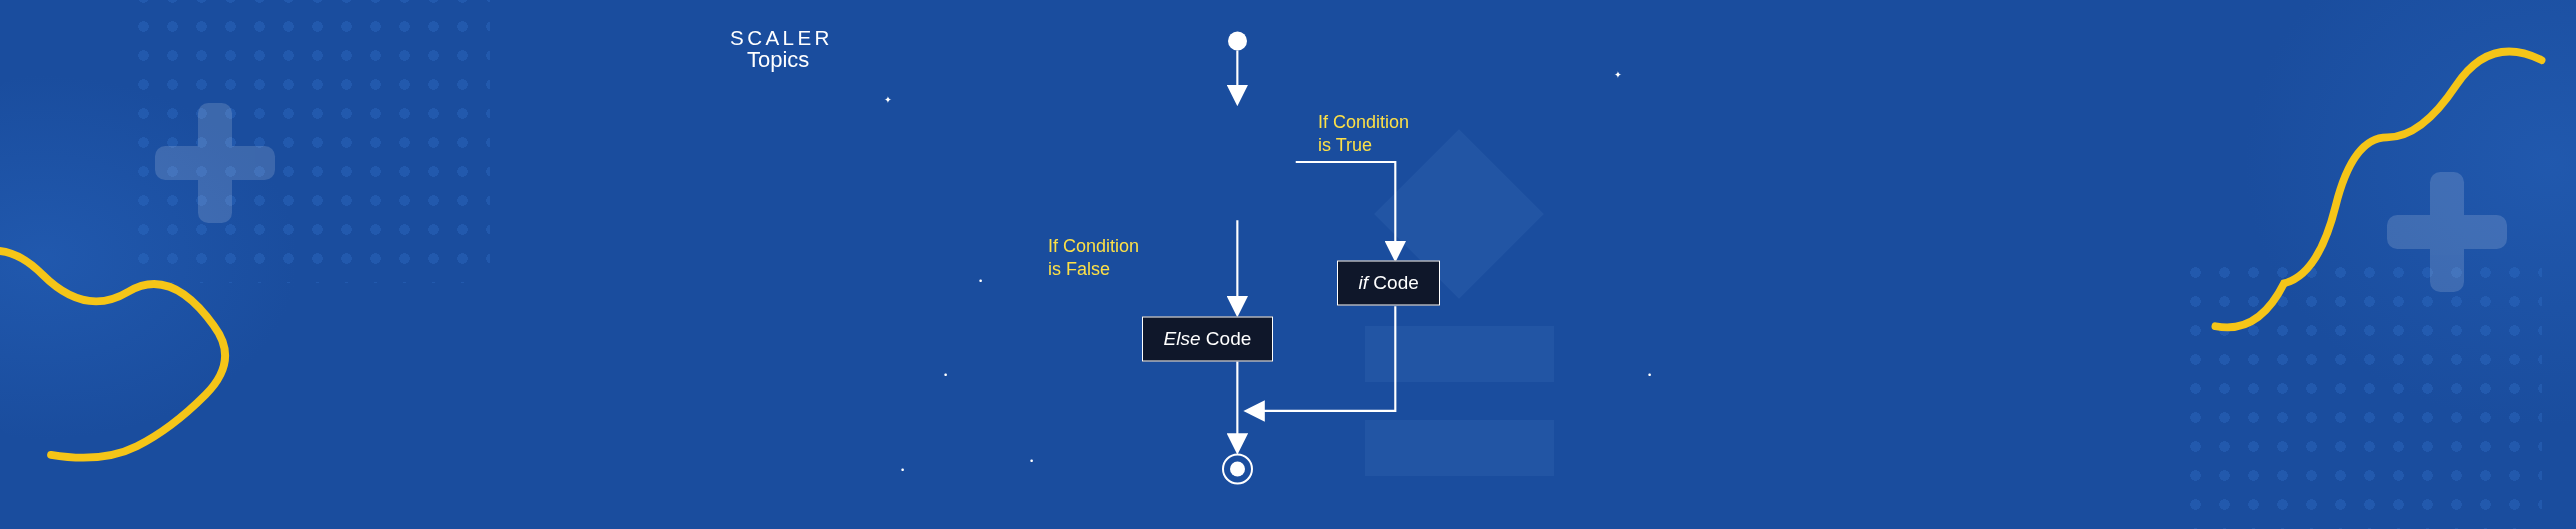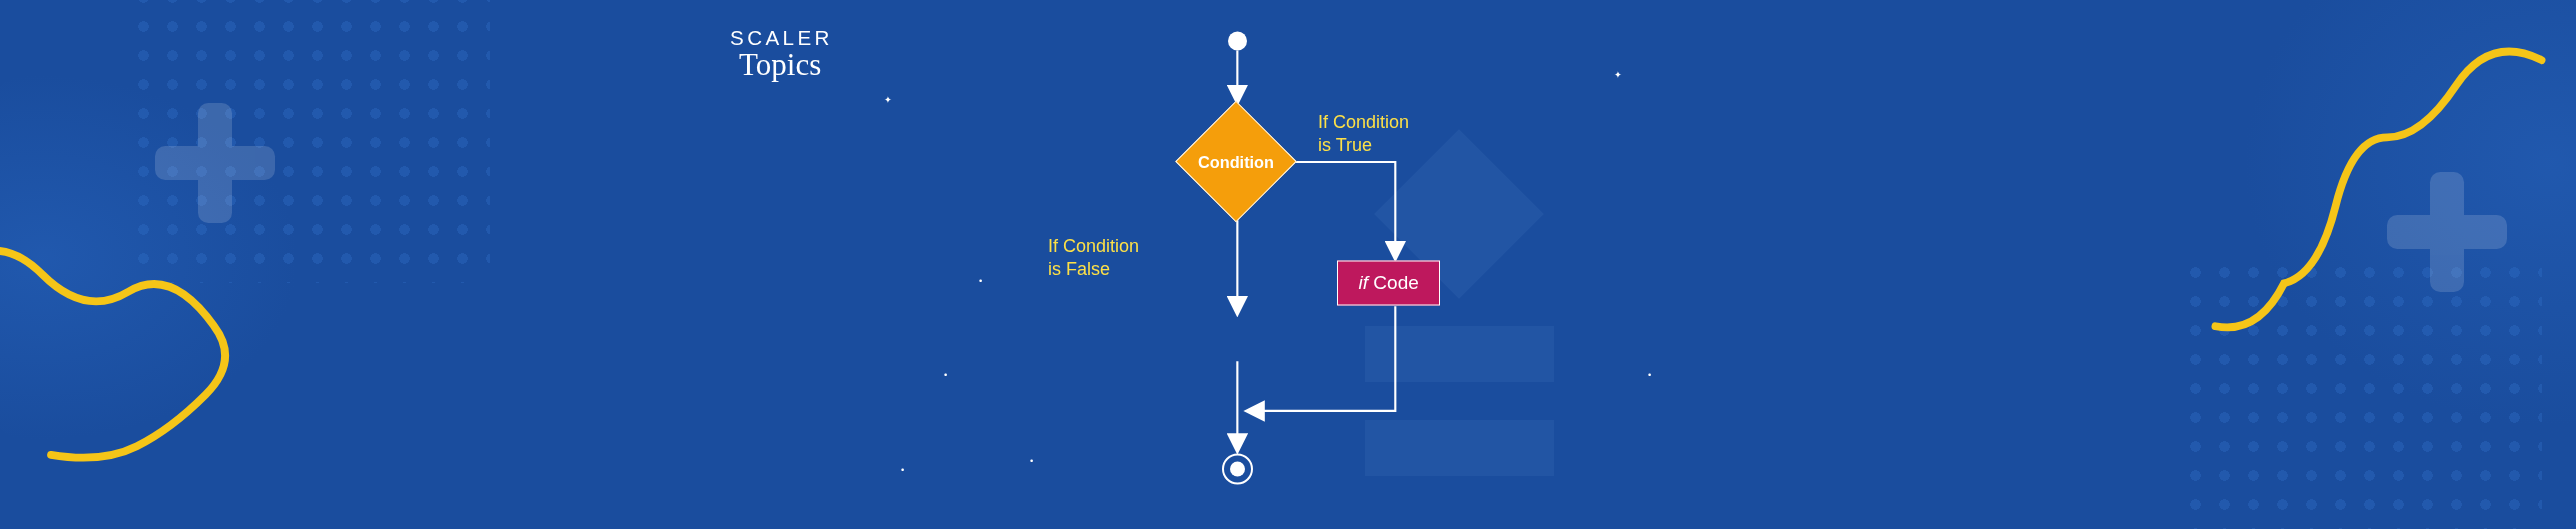--- a/index.html
+++ b/index.html
@@ -15,28 +15,28 @@
 .plus-left::after{left:0;top:43px;width:120px;height:34px}
 .plus-right{position:absolute;right:69px;top:172px;width:120px;height:120px;opacity:.15}
 .plus-right::before,.plus-right::after{content:"";position:absolute;background:#fff;border-radius:10.3px}
 .plus-right::before{left:43px;top:0;width:34px;height:120px}
 .plus-right::after{left:0;top:43px;width:120px;height:34px}
 .squiggle-left{position:absolute;left:-52px;top:240px}
 .squiggle-right{position:absolute;right:17px;top:43px}
 .star{position:absolute;color:#fff;font-size:9.4px}
 .logo{position:absolute;left:730px;top:26px;color:#fff;font-family:Arial,sans-serif}
 .logo-main{font-size:20.6px;font-weight:400;letter-spacing:3.4px}
-.logo-sub{font-family:Liberation Serif, serif;font-size:31px;margin-top:-3.4px;margin-left:9px}
+.logo-sub{font-family:Liberation Sans, sans-serif;font-size:22px;margin-top:-3.4px;margin-left:17px}
 .flowchart{position:absolute;left:50%;top:50%;transform:translate(-50%,-50%);width:558px;height:481px}
 .fc-el{position:absolute}
 .start-node{left:219px;top:6.9px;width:19px;height:19px;background:#fff;border-radius:50%}
 .diamond{left:167px;top:77px;width:120px;height:120px}
 .diamond-inner{width:86px;height:86px;background:#f59e0b;border:1.7px solid #fff;transform:rotate(45deg);position:absolute;left:17px;top:17px}
 .diamond-text{position:absolute;left:0;top:0;width:120px;height:120px;display:flex;align-items:center;justify-content:center;color:#fff;font-size:16.3px;font-weight:600}
-.box{background:#be185d;border:1.7px solid #fff;color:#fff;font-size:19px;text-align:left;padding:10.3px 20.6px;white-space:nowrap}
+.box{background:#0f172a;border:1.7px solid #fff;color:#fff;font-size:19px;text-align:left;padding:10.3px 20.6px;white-space:nowrap}
 .else-box{left:133px;top:292px}
 .if-box{left:328px;top:236px}
 .label{color:#fde047;font-size:18px;line-height:1.3}
 .label-true{left:309px;top:86px}
 .label-false{left:39px;top:210px}
 .end-node{left:213px;top:429px;width:31px;height:31px;border:2.6px solid #fff;border-radius:50%;display:flex;align-items:center;justify-content:center}
 .end-node::after{content:"";width:15.5px;height:15.5px;background:#fff;border-radius:50%}
 .ghost-flow{position:absolute;left:1356px;top:137px;width:309px;height:343px;opacity:.12}
 .ghost-diamond{position:absolute;left:43px;top:17px;width:120px;height:120px;background:#6090d0;transform:rotate(45deg)}
 .ghost-box{position:absolute;background:#6090d0;width:189px;height:56px}
@@ -88,25 +88,22 @@
     </defs>
     <line x1="266" y1="30" x2="266" y2="90" stroke="#fff" stroke-width="2.5" marker-end="url(#ah)"></line>
     <line x1="266" y1="228" x2="266" y2="336" stroke="#fff" stroke-width="2.5" marker-end="url(#ah)"></line>
     <path d="M 334 160 L 450 160 L 450 272" stroke="#fff" stroke-width="2.5" fill="none" marker-end="url(#ah)"></path>
     <path d="M 450 328 L 450 450 L 278 450" stroke="#fff" stroke-width="2.5" fill="none" marker-end="url(#ah)"></path>
     <line x1="266" y1="392" x2="266" y2="496" stroke="#fff" stroke-width="2.5" marker-end="url(#ah)"></line>
   </svg>
 
   <div class="fc-el start-node"></div>
 
-  <div class="fc-el diamond">
-    <div class="diamond-inner"></div>
-    <div class="diamond-text">Condition</div>
-  </div>
 
   <div class="fc-el label label-true">If Condition<br>is True</div>
   <div class="fc-el label label-false">If Condition<br>is False</div>
 
   <div class="fc-el box if-box"><i>if</i> Code</div>
+  <div class="fc-el box else-box"><i>Else</i> Code</div>
 
   <div class="fc-el end-node"></div>
 </div>
 
 
 </body></html>

